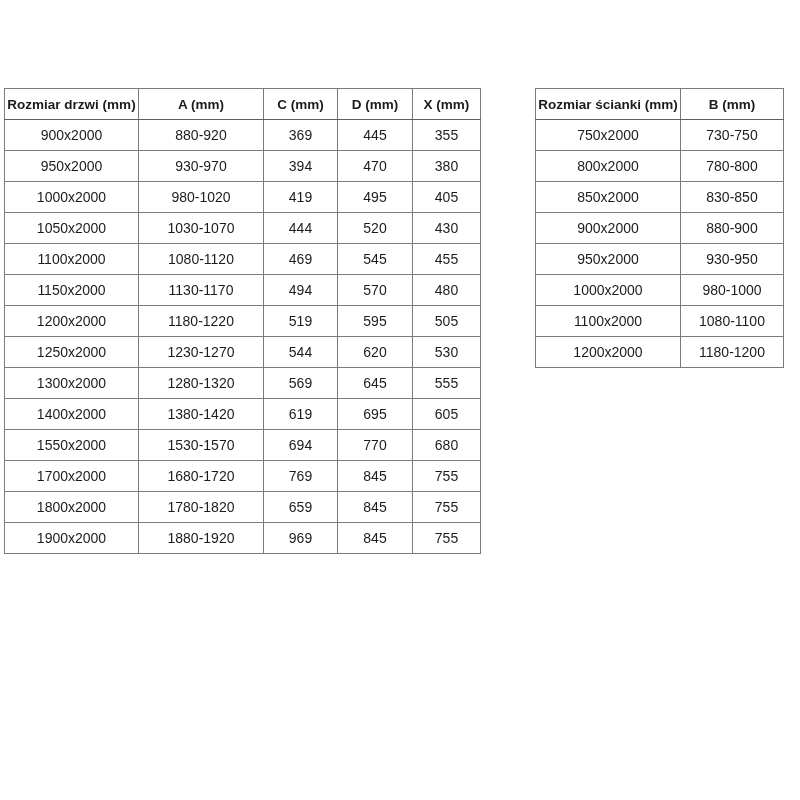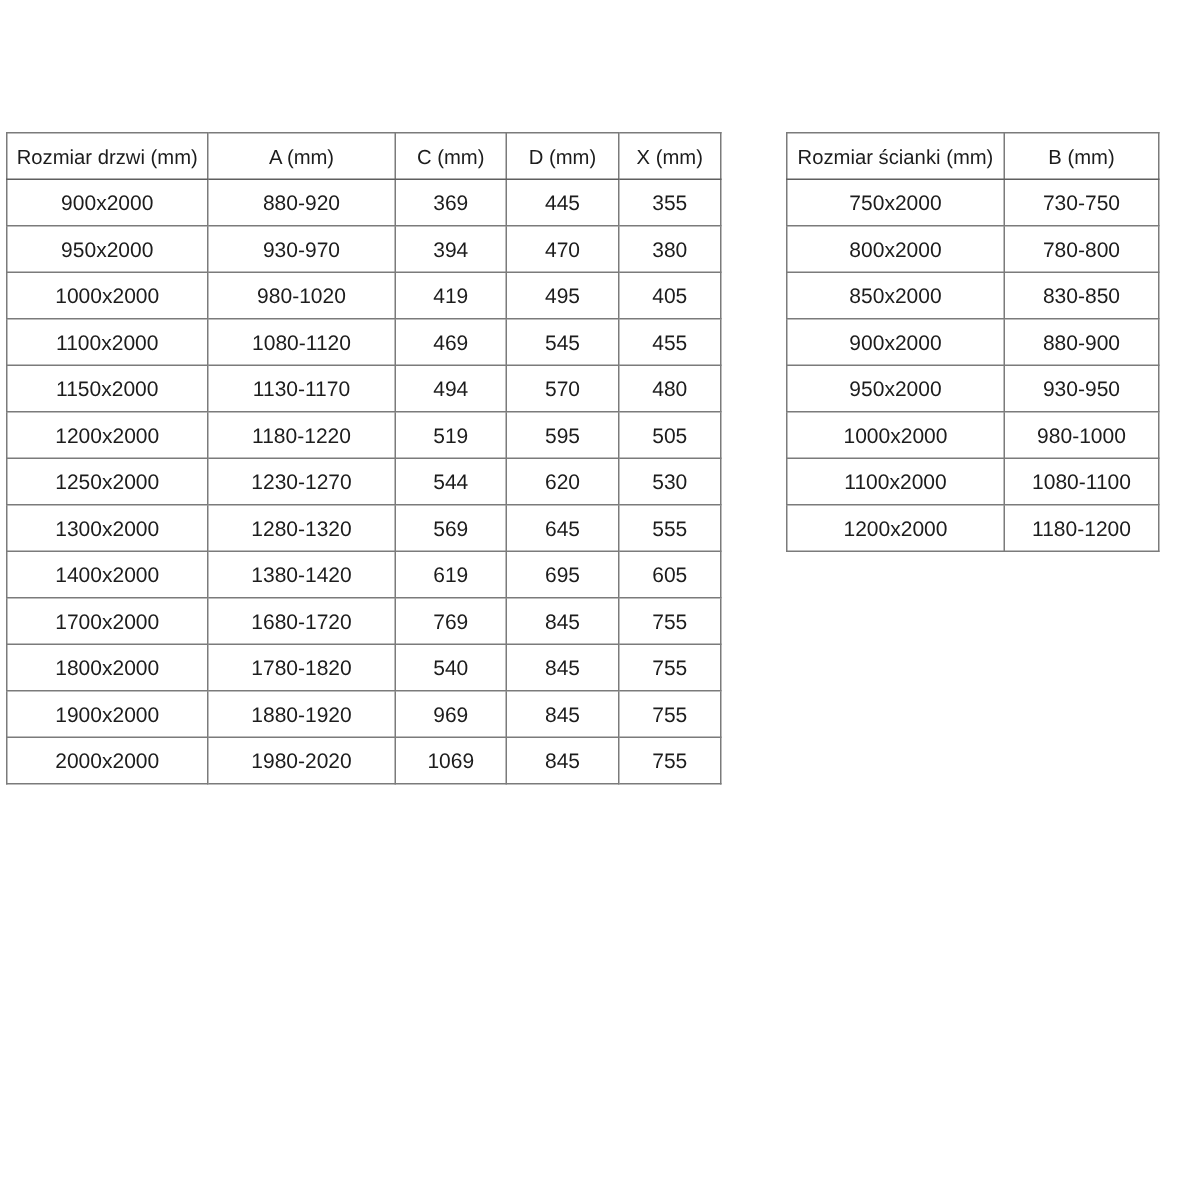--- a/index.html
+++ b/index.html
@@ -27,35 +27,35 @@
     border: 1px solid #7b7b7b;
     text-align: center;
     vertical-align: middle;
     color: #1c1c1c;
     padding: 0;
     height: 30px;
     white-space: nowrap;
     overflow: hidden;
   }
   table.dims th {
-    font-weight: normal;
+    font-weight: bold;
     font-size: 13.5px;
     border-bottom-color: #5f5f5f;
   }
   table.dims td {
     font-size: 14px;
     font-weight: normal;
   }
   #left-table {
     left: 4px;
     top: 88px;
     width: 476px;
   }
   #right-table {
-    left: 524px;
+    left: 535px;
     top: 88px;
     width: 248px;
   }
 </style>
 </head>
 <body>
 
 <div id="canvas">
 
   <table id="left-table" class="dims">
@@ -91,20 +91,27 @@
           <td>380</td>
         </tr>
         <tr>
           <td>1000x2000</td>
           <td>980-1020</td>
           <td>419</td>
           <td>495</td>
           <td>405</td>
         </tr>
         <tr>
+          <td>1050x2000</td>
+          <td>1030-1070</td>
+          <td>444</td>
+          <td>520</td>
+          <td>430</td>
+        </tr>
+        <tr>
           <td>1100x2000</td>
           <td>1080-1120</td>
           <td>469</td>
           <td>545</td>
           <td>455</td>
         </tr>
         <tr>
           <td>1150x2000</td>
           <td>1130-1170</td>
           <td>494</td>
@@ -133,44 +140,44 @@
           <td>555</td>
         </tr>
         <tr>
           <td>1400x2000</td>
           <td>1380-1420</td>
           <td>619</td>
           <td>695</td>
           <td>605</td>
         </tr>
         <tr>
+          <td>1550x2000</td>
+          <td>1530-1570</td>
+          <td>694</td>
+          <td>770</td>
+          <td>680</td>
+        </tr>
+        <tr>
           <td>1700x2000</td>
           <td>1680-1720</td>
           <td>769</td>
           <td>845</td>
           <td>755</td>
         </tr>
         <tr>
           <td>1800x2000</td>
           <td>1780-1820</td>
-          <td>540</td>
+          <td>659</td>
           <td>845</td>
           <td>755</td>
         </tr>
         <tr>
           <td>1900x2000</td>
           <td>1880-1920</td>
           <td>969</td>
-          <td>845</td>
-          <td>755</td>
-        </tr>
-        <tr>
-          <td>2000x2000</td>
-          <td>1980-2020</td>
-          <td>1069</td>
           <td>845</td>
           <td>755</td>
         </tr>
       </tbody>
     </table>
 
   <table id="right-table" class="dims">
     <colgroup>
       <col style="width:145px">
       <col style="width:103px">

